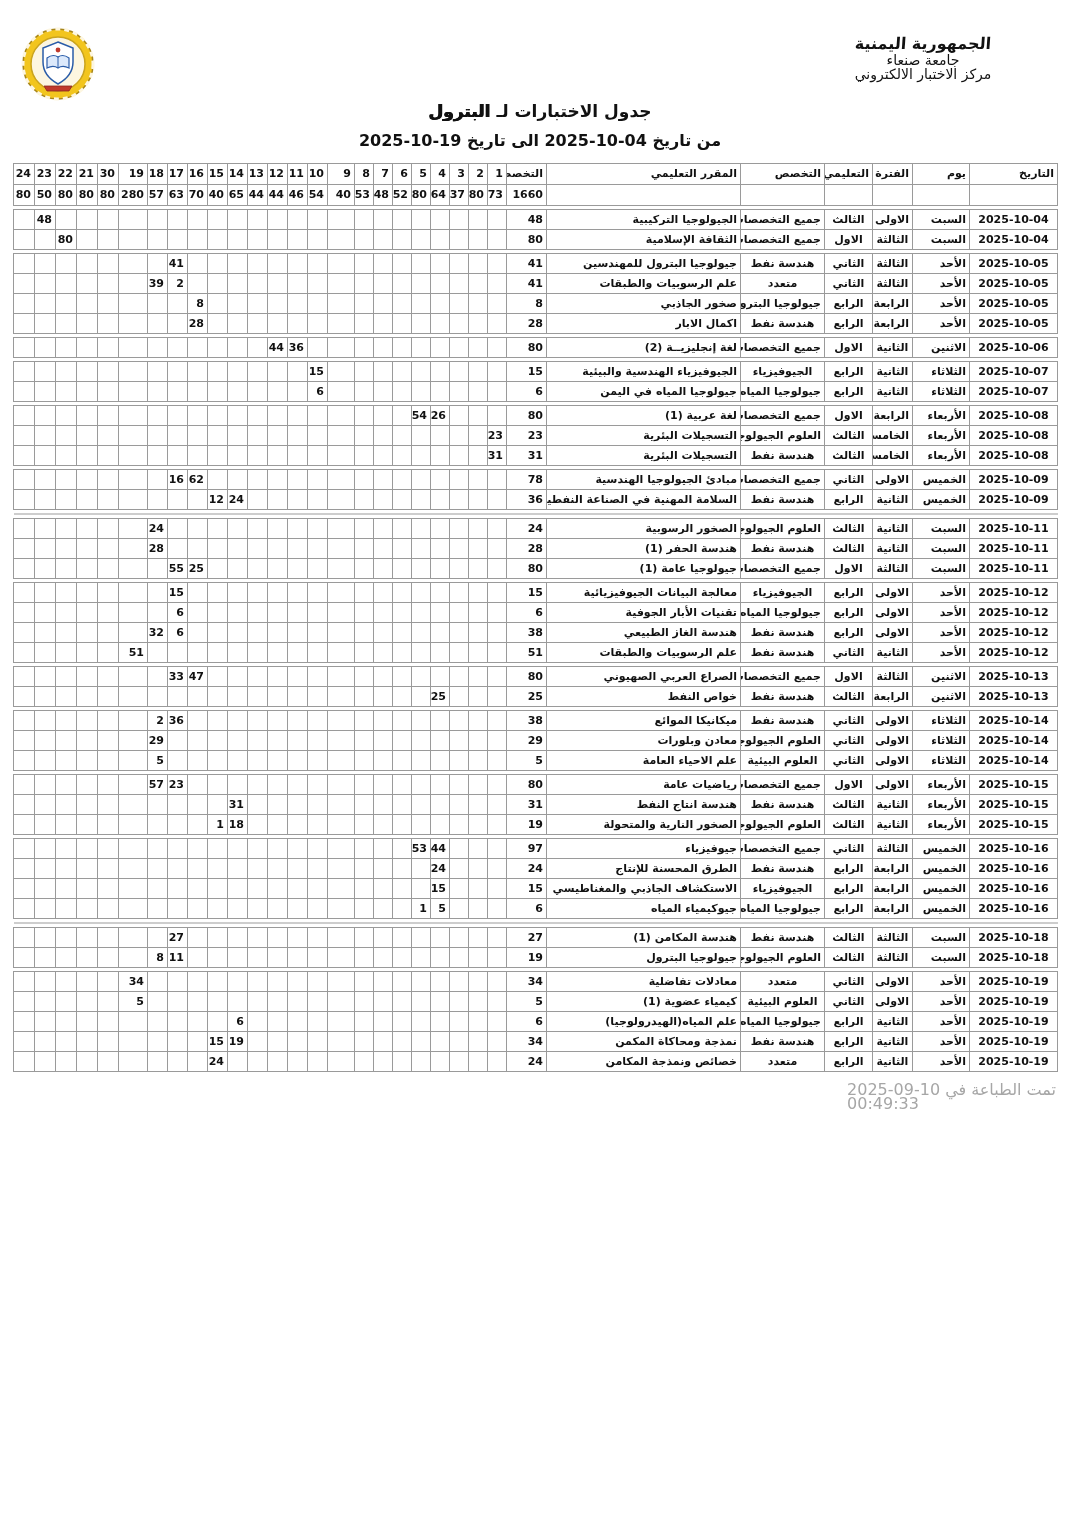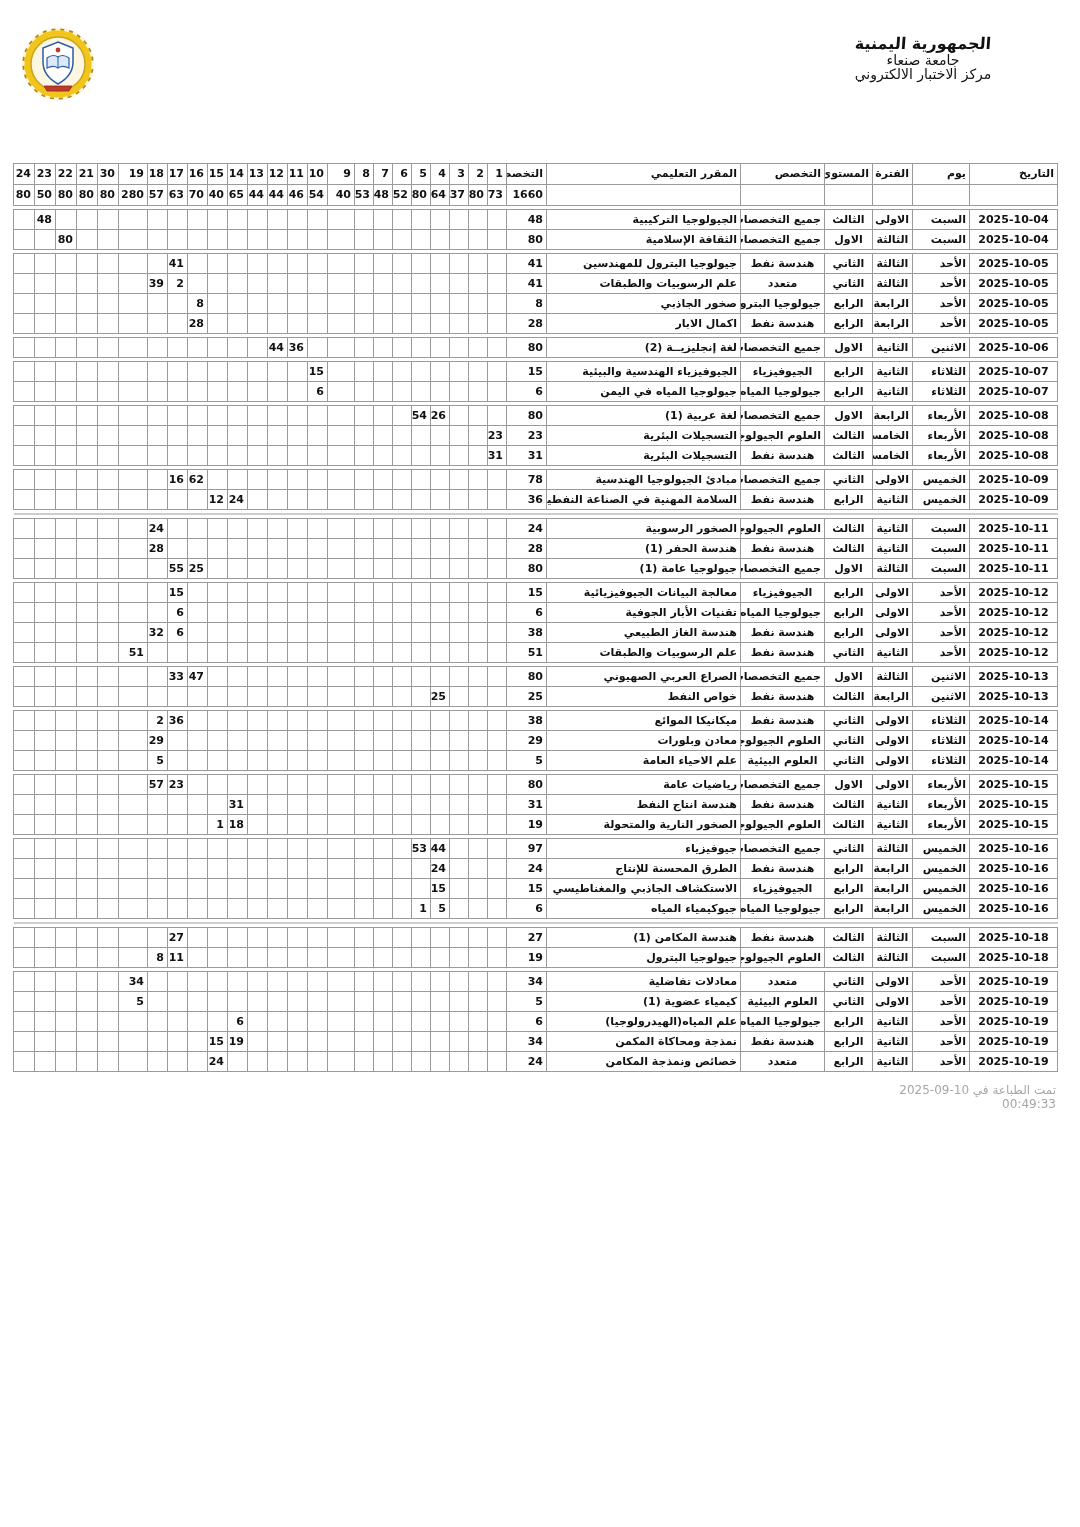--- a/index.html
+++ b/index.html
@@ -24,21 +24,21 @@
   .exam th{height:20px;line-height:20px;text-align:right;}
   .c-center{text-align:center;}
   .c-right{text-align:right;}
   .c-num{text-align:right;}
   .c-count{text-align:right;padding:0 6px 0 3px;}
   .exam tr.gap td{border-left:none;border-right:none;height:3px;line-height:3px;padding:0;}
   .exam tr.gap.wide td{height:8px;line-height:8px;
     background:linear-gradient(to bottom,#ffffff 3px,#9a9a9a 3px,#9a9a9a 4px,#ffffff 4px);}
 
   
-  .print-footer{position:absolute;top:1083px;right:24px;text-align:right;font-size:12px;line-height:14px;margin-left:40px;}
+  .print-footer{position:absolute;top:1083px;right:24px;text-align:left;font-size:16px;line-height:14px;margin-left:40px;}
 </style>
 </head>
 <body>
 
 <div class="page">
 
   <div class="logo-wrap">
     <svg width="76" height="82" viewBox="0 0 76 82">
       <circle cx="38" cy="40" r="35" fill="#f2c51d" stroke="#a8861a" stroke-width="1.5"></circle>
       <circle cx="38" cy="40" r="35" fill="none" stroke="#fdf6e0" stroke-width="3" stroke-dasharray="5 4"></circle>
@@ -50,21 +50,31 @@
       <path d="M24 62 h28 l-3 5 h-22 z" fill="#c0392b" stroke="#8a2a20" stroke-width="0.8"></path>
     </svg>
   </div>
 
   <div class="org">
     <div class="org-calligraphy">الجمهورية اليمنية</div>
     <div class="org-line">جامعة صنعاء</div>
     <div class="org-line">مركز الاختبار الالكتروني</div>
   </div>
 
+  <div class="doc-title">
+    <span>جدول الاختبارات لـ</span>
+    <span class="subject">البترول</span>
+  </div>
 
+  <div class="doc-subtitle">
+    <span>من تاريخ</span>
+    <bdo dir="ltr">2025-10-04</bdo>
+    <span>الى تاريخ</span>
+    <bdo dir="ltr">2025-10-19</bdo>
+  </div>
 
   <table class="exam" dir="rtl">
       <colgroup>
         <col style="width: 88px;">
         <col style="width: 57px;">
         <col style="width: 40px;">
         <col style="width: 48px;">
         <col style="width: 84px;">
         <col style="width: 194px;">
         <col style="width: 40px;">
@@ -91,21 +101,21 @@
         <col style="width: 21px;">
         <col style="width: 21px;">
         <col style="width: 21px;">
         <col style="width: 21px;">
       </colgroup>
       <thead>
         <tr>
           <th class="c-right">التاريخ</th>
           <th class="c-right">يوم</th>
           <th class="c-right">الفترة</th>
-          <th class="c-right">المستوى</th>
+          <th class="c-right">التعليمي</th>
           <th class="c-right">التخصص</th>
           <th class="c-right">المقرر التعليمي</th>
           <th class="c-num">التخصص</th>
           <th class="c-num">1</th>
           <th class="c-num">2</th>
           <th class="c-num">3</th>
           <th class="c-num">4</th>
           <th class="c-num">5</th>
           <th class="c-num">6</th>
           <th class="c-num">7</th>

